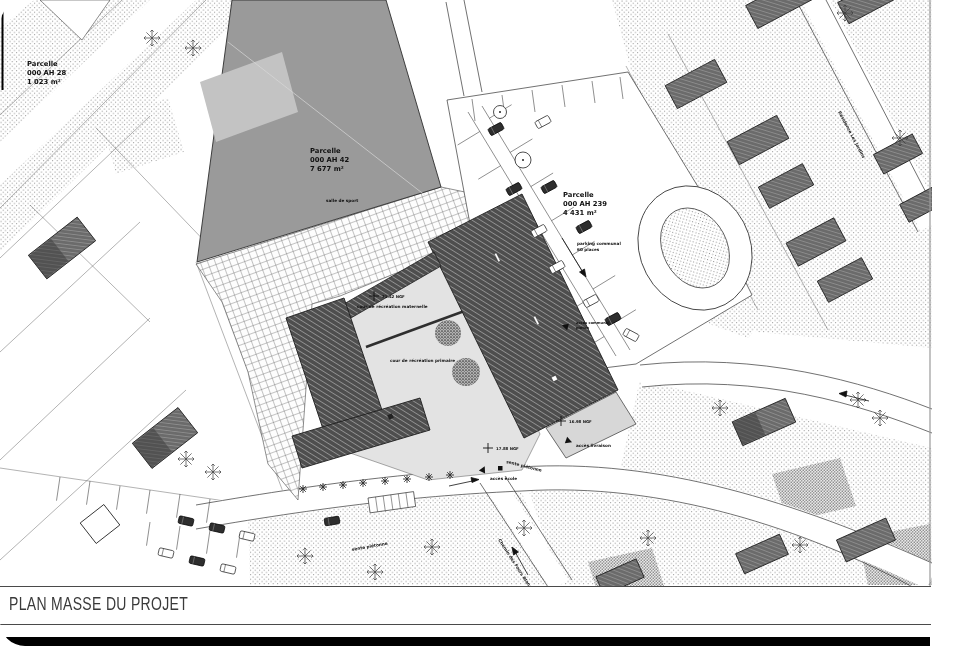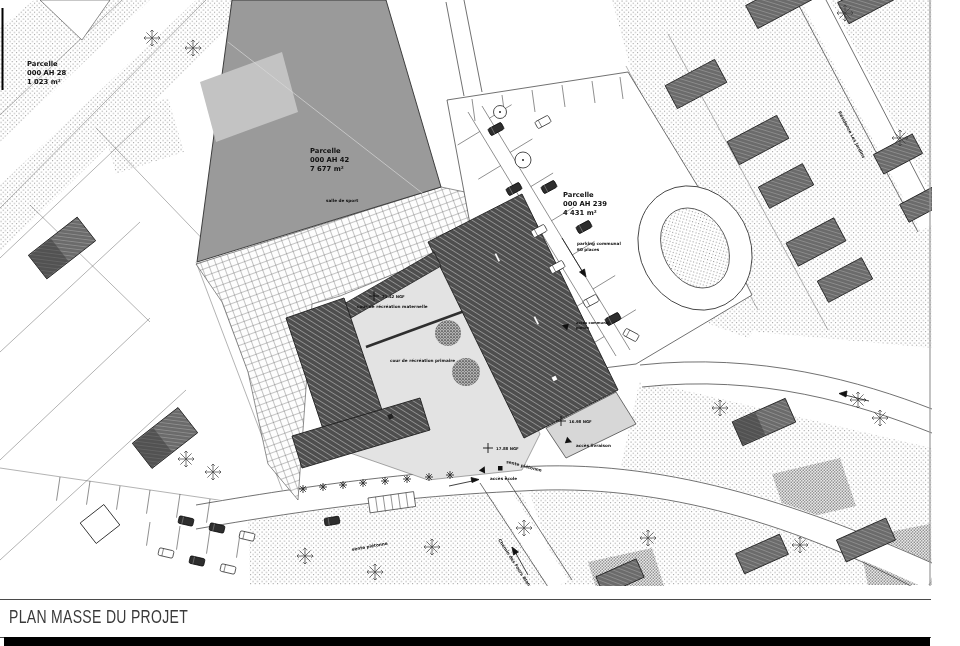--- a/index.html
+++ b/index.html
@@ -1,19 +1,19 @@
 <!DOCTYPE html>
 <html><head>
 <meta charset="utf-8">
 <style>
   html,body{margin:0;padding:0;background:#fff;}
   .page{position:relative;width:960px;height:646px;background:#ffffff;overflow:hidden;
-        font-family:"Liberation Sans",sans-serif;}
+        font-family:"Liberation Sans",sans-serif;border-radius:25px;}
   .plan-svg{position:absolute;top:0;left:0;}
-  .title-band{position:absolute;left:0;top:599px;width:931px;height:39px;
+  .title-band{position:absolute;left:0;top:586px;width:931px;height:39px;
               border-top:1px solid #4a4a4a;border-bottom:1px solid #4a4a4a;box-sizing:border-box;background:#fff;}
   .plan-title{margin:7px 0 0 9px;font-size:17.5px;letter-spacing:.4px;color:#3a3a3a;font-weight:500;
               transform:scaleX(.8);transform-origin:left center;white-space:nowrap;}
   .bottom-bar{position:absolute;left:4px;top:637px;width:926px;height:9px;background:#000;}
   svg text{font-family:"DejaVu Sans",sans-serif;fill:#111;}
   .t7{font-size:6.8px;font-weight:bold;}
   .t4{font-size:4.2px;font-weight:bold;}
   .t38{font-size:3.6px;font-weight:bold;}
   .ngf{font-size:3.9px;font-weight:bold;}
   .street{font-size:4.3px;font-weight:bold;fill:#222;}

